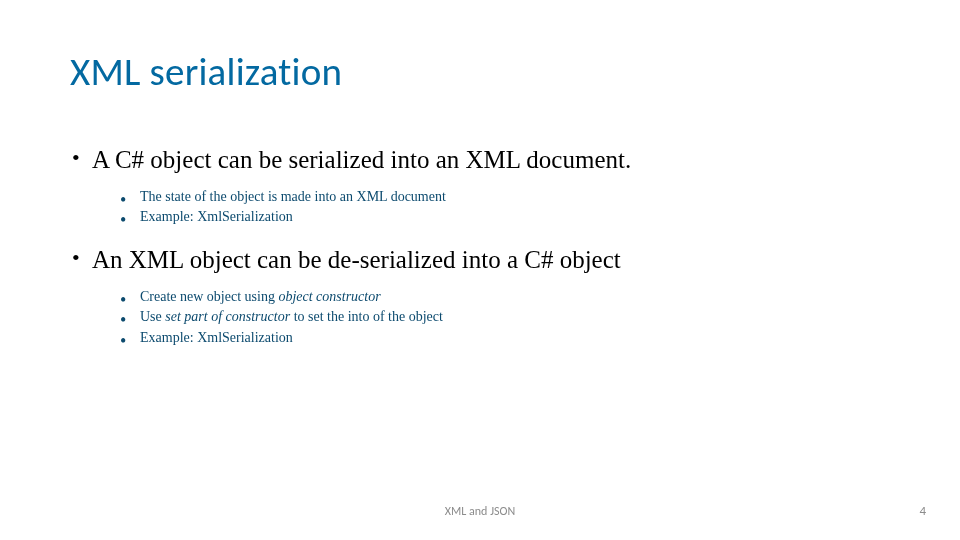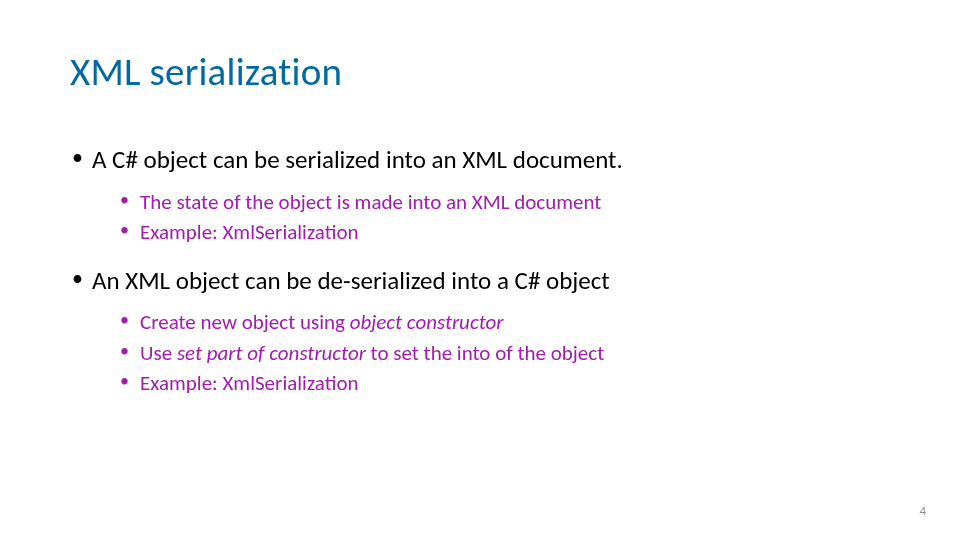--- a/index.html
+++ b/index.html
@@ -27,37 +27,38 @@
       list-style: none;
       padding-left: 0;
     }
     ul.level1 > li {
       font-size: 25px;
       color: #000;
       margin-bottom: 4px;
       line-height: 1.35;
       position: relative;
       padding-left: 22px;
+      font-family: Liberation Serif, serif;
     }
     ul.level1 > li::before {
       content: "•";
       position: absolute;
       left: 2px;
       top: 0;
       font-size: 22px;
     }
     ul.level2 {
       list-style: none;
       padding-left: 26px;
       margin-top: 10px;
       margin-bottom: 16px;
     }
     ul.level2 > li {
-      font-size: 21px;
-      color: #a21caf;
+      font-size: 14px;
+      color: #0c4a6e;
       line-height: 1.45;
       position: relative;
       padding-left: 22px;
     }
     ul.level2 > li::before {
       content: "•";
       position: absolute;
       left: 2px;
       top: 0;
       font-size: 18px;
@@ -106,14 +107,17 @@
           <span>Create new object using </span><em class="slide-em">object constructor</em><span></span>
         </li>
         <li>
           <span>Use </span><em class="slide-em">set part of constructor</em><span> to set the into of the object</span>
         </li>
         <li><span>Example: XmlSerialization</span></li>
       </ul>
     </li>
   </ul>
 
+  <div class="footer">
+    <span class="footer-label">XML and JSON</span>
+  </div>
   <div class="page-number">4</div>
 </div>
 
 </body></html>

